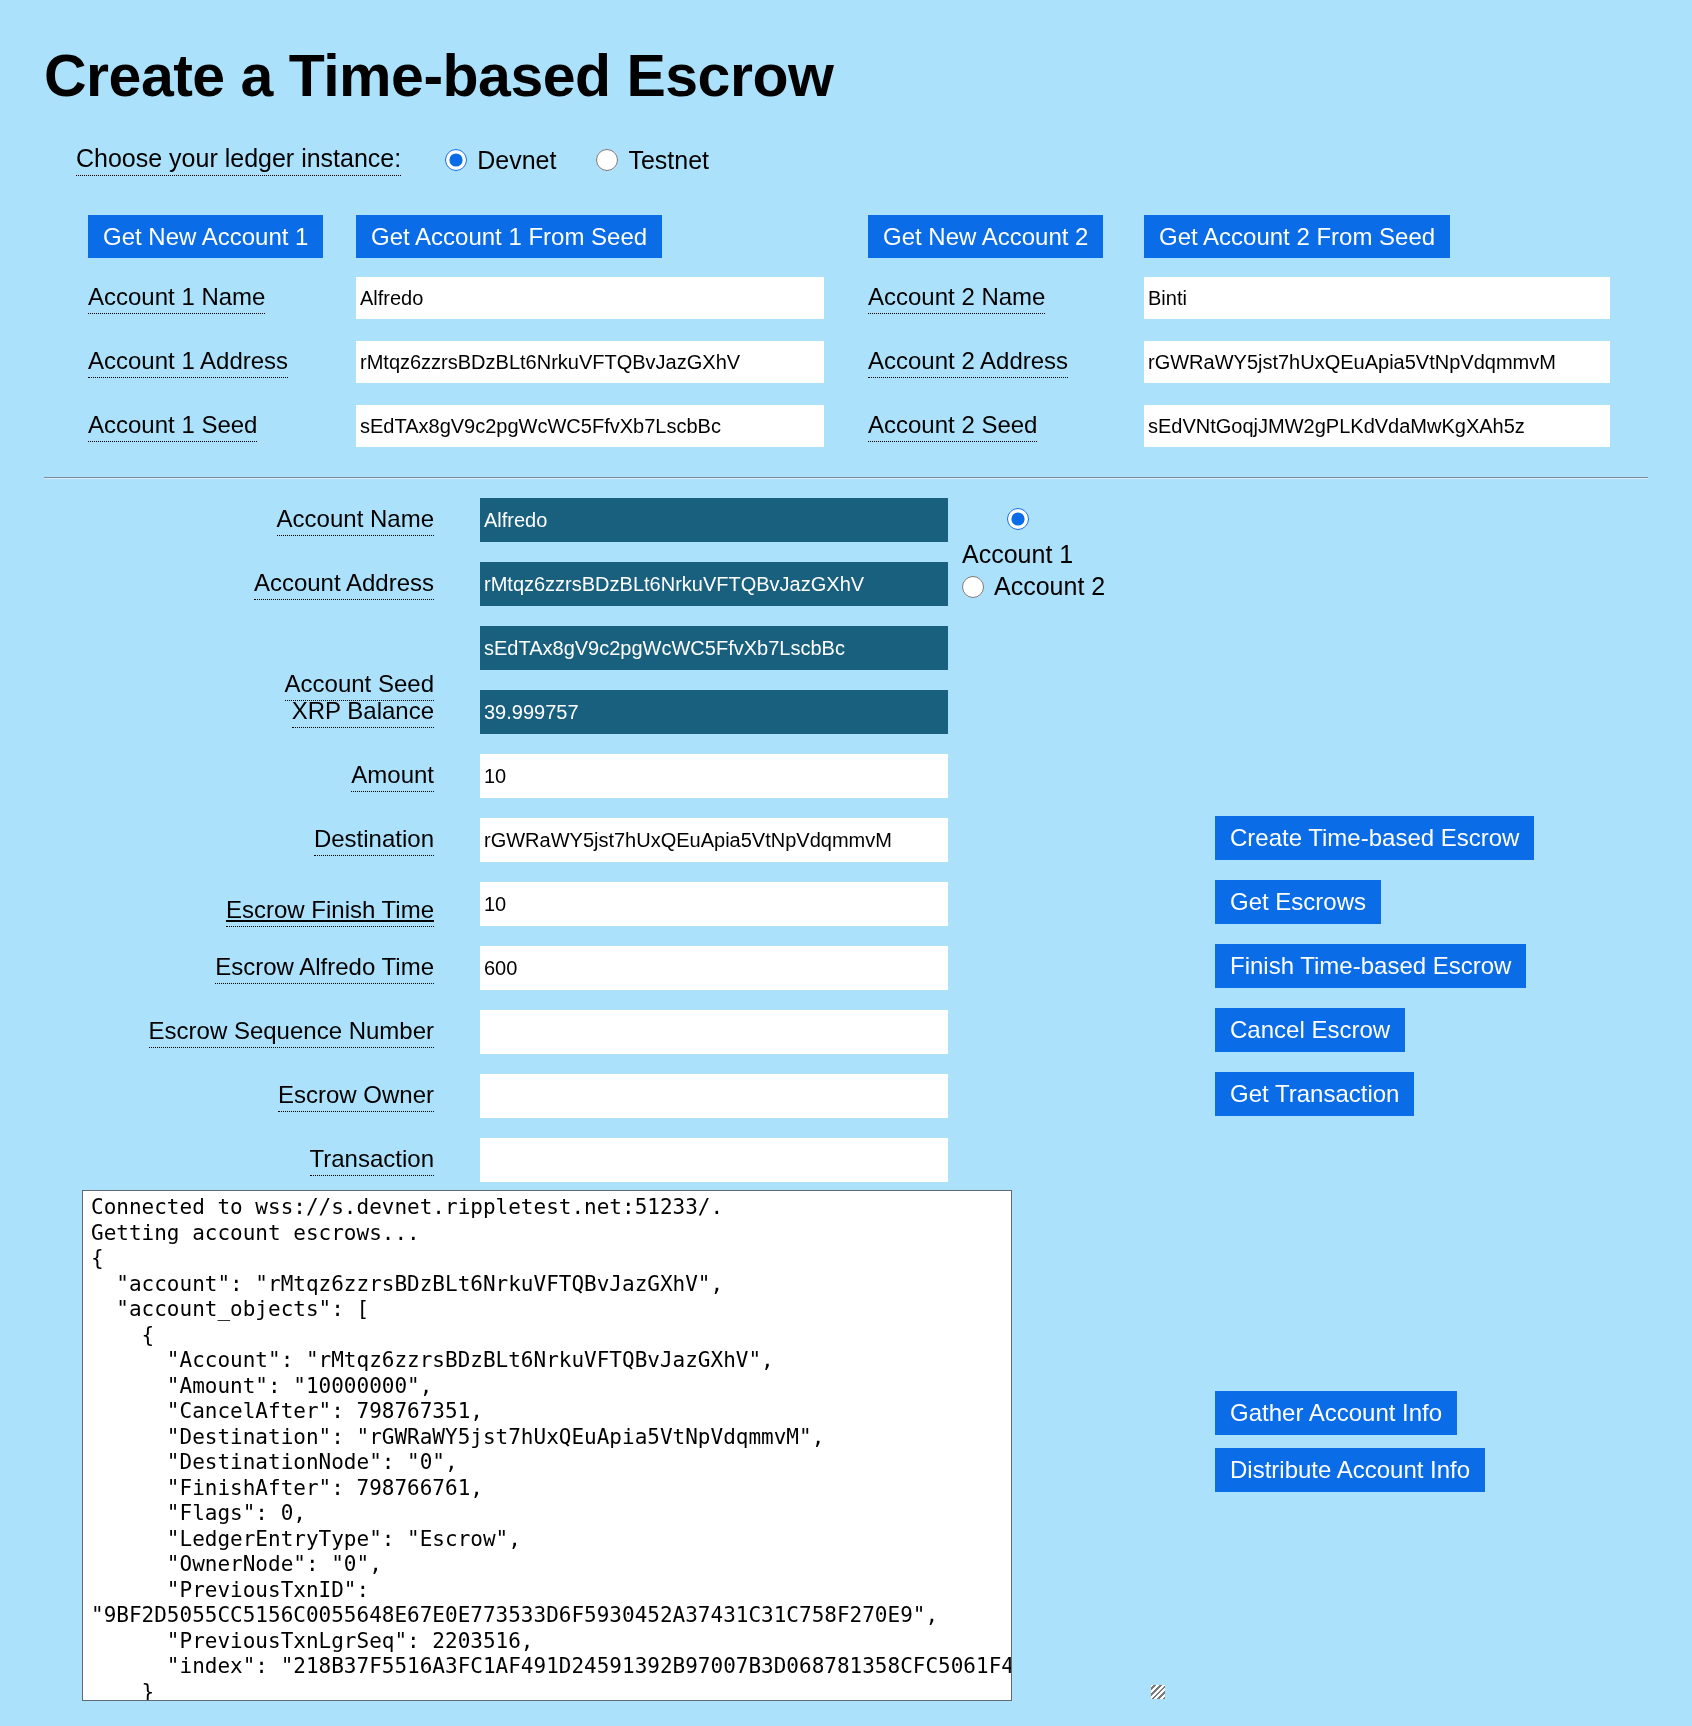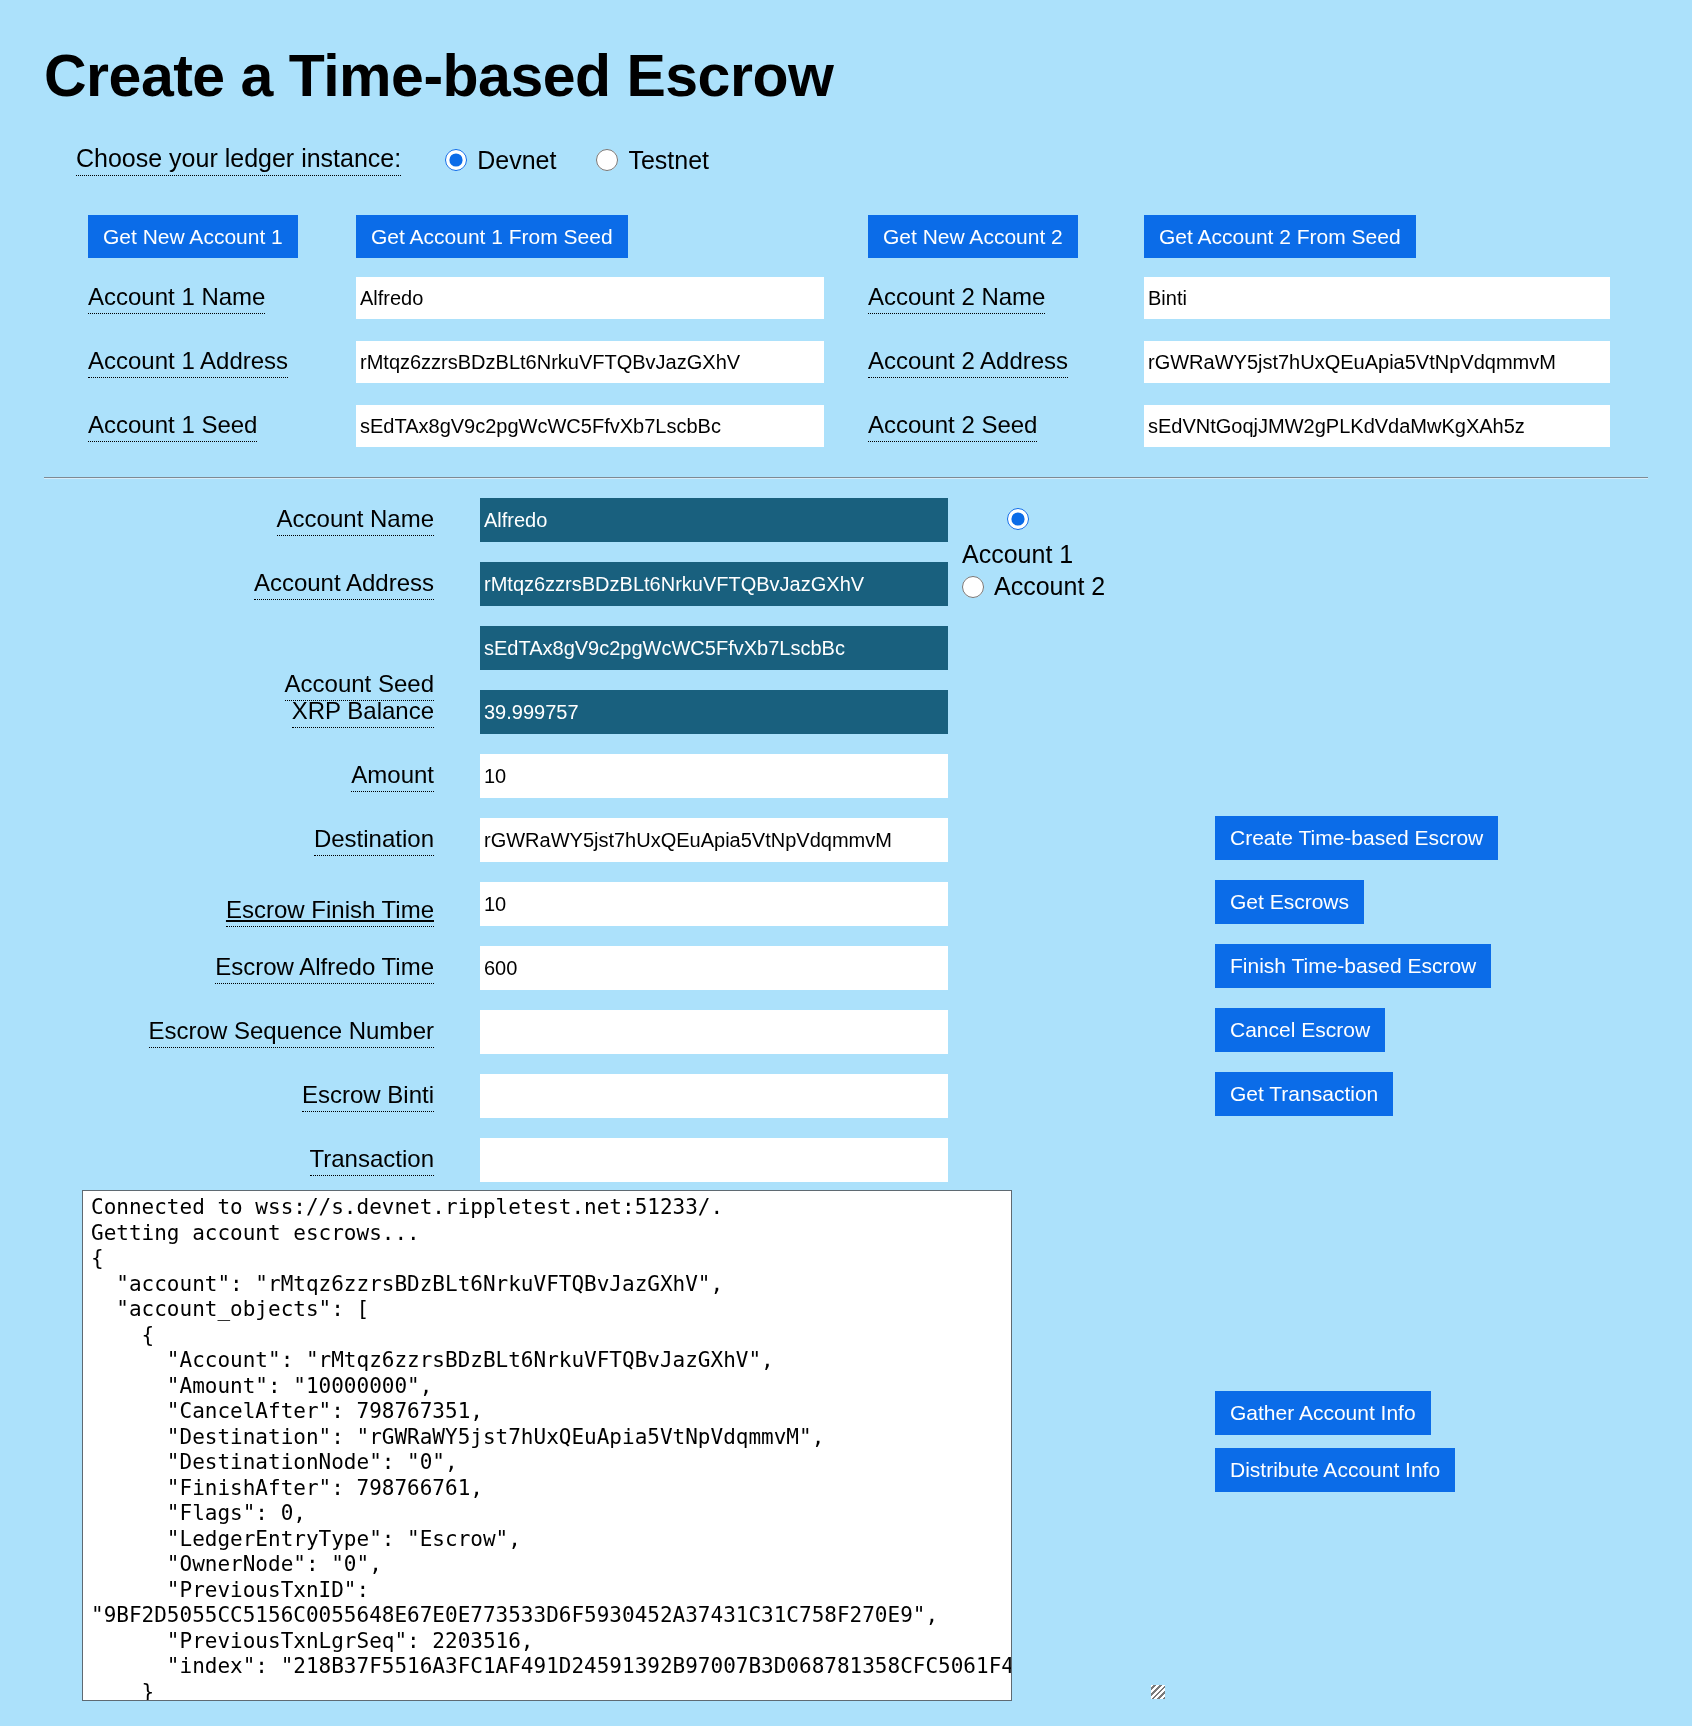--- a/index.html
+++ b/index.html
@@ -11,21 +11,21 @@
   h1{
     position:absolute;left:44px;top:42px;margin:0;
     font-size:59px;font-weight:700;letter-spacing:-.5px;
   }
   .dotted{border-bottom:1px dotted #000;padding-bottom:2px;}
   .lbl{font-size:24px;}
   .row-lbl{position:absolute;height:42px;display:flex;align-items:center;}
   .mid-lbl{position:absolute;left:44px;width:390px;height:44px;display:flex;align-items:center;justify-content:flex-end;}
   .btn{
     position:absolute;height:44px;border:none;cursor:pointer;
-    background:#0b6ce8;color:#fff;font-size:21px;
+    background:#0b6ce8;color:#fff;font-size:24px;
     font-family:"Liberation Sans",sans-serif;
     padding:0 15px;display:flex;align-items:center;white-space:nowrap;text-align:right;
   }
   .btn.small{height:43px;}
   input.field{
     position:absolute;height:42px;border:none;outline:none;
     background:#fff;color:#000;font-size:20px;padding:0 4px;
     font-family:"Liberation Sans",sans-serif;box-sizing:border-box;
   }
   input.mid{height:44px;width:468px;left:480px;}
@@ -129,21 +129,21 @@
 <input class="field mid" style="top: 882px;" value="10">
 <div class="mid-lbl" style="top:946px;">
     <span class="lbl dotted">Escrow Alfredo Time</span>
   </div>
 <input class="field mid" style="top: 946px;" value="600">
 <div class="mid-lbl" style="top:1010px;">
     <span class="lbl dotted">Escrow Sequence Number</span>
   </div>
 <input class="field mid" style="top: 1010px;" value="">
 <div class="mid-lbl" style="top:1074px;">
-    <span class="lbl dotted">Escrow Binti</span>
+    <span class="lbl dotted">Escrow Owner</span>
   </div>
 <input class="field mid" style="top: 1074px;" value="">
 <div class="mid-lbl" style="top:1138px;">
     <span class="lbl dotted">Transaction</span>
   </div>
 <input class="field mid" style="top: 1138px;" value="">
 
 <span class="radio-opt" style="left:962px;top:508px;flex-direction:column;">
   <input type="radio" name="accsel" checked="" style="">
   <span>Account 1</span>

